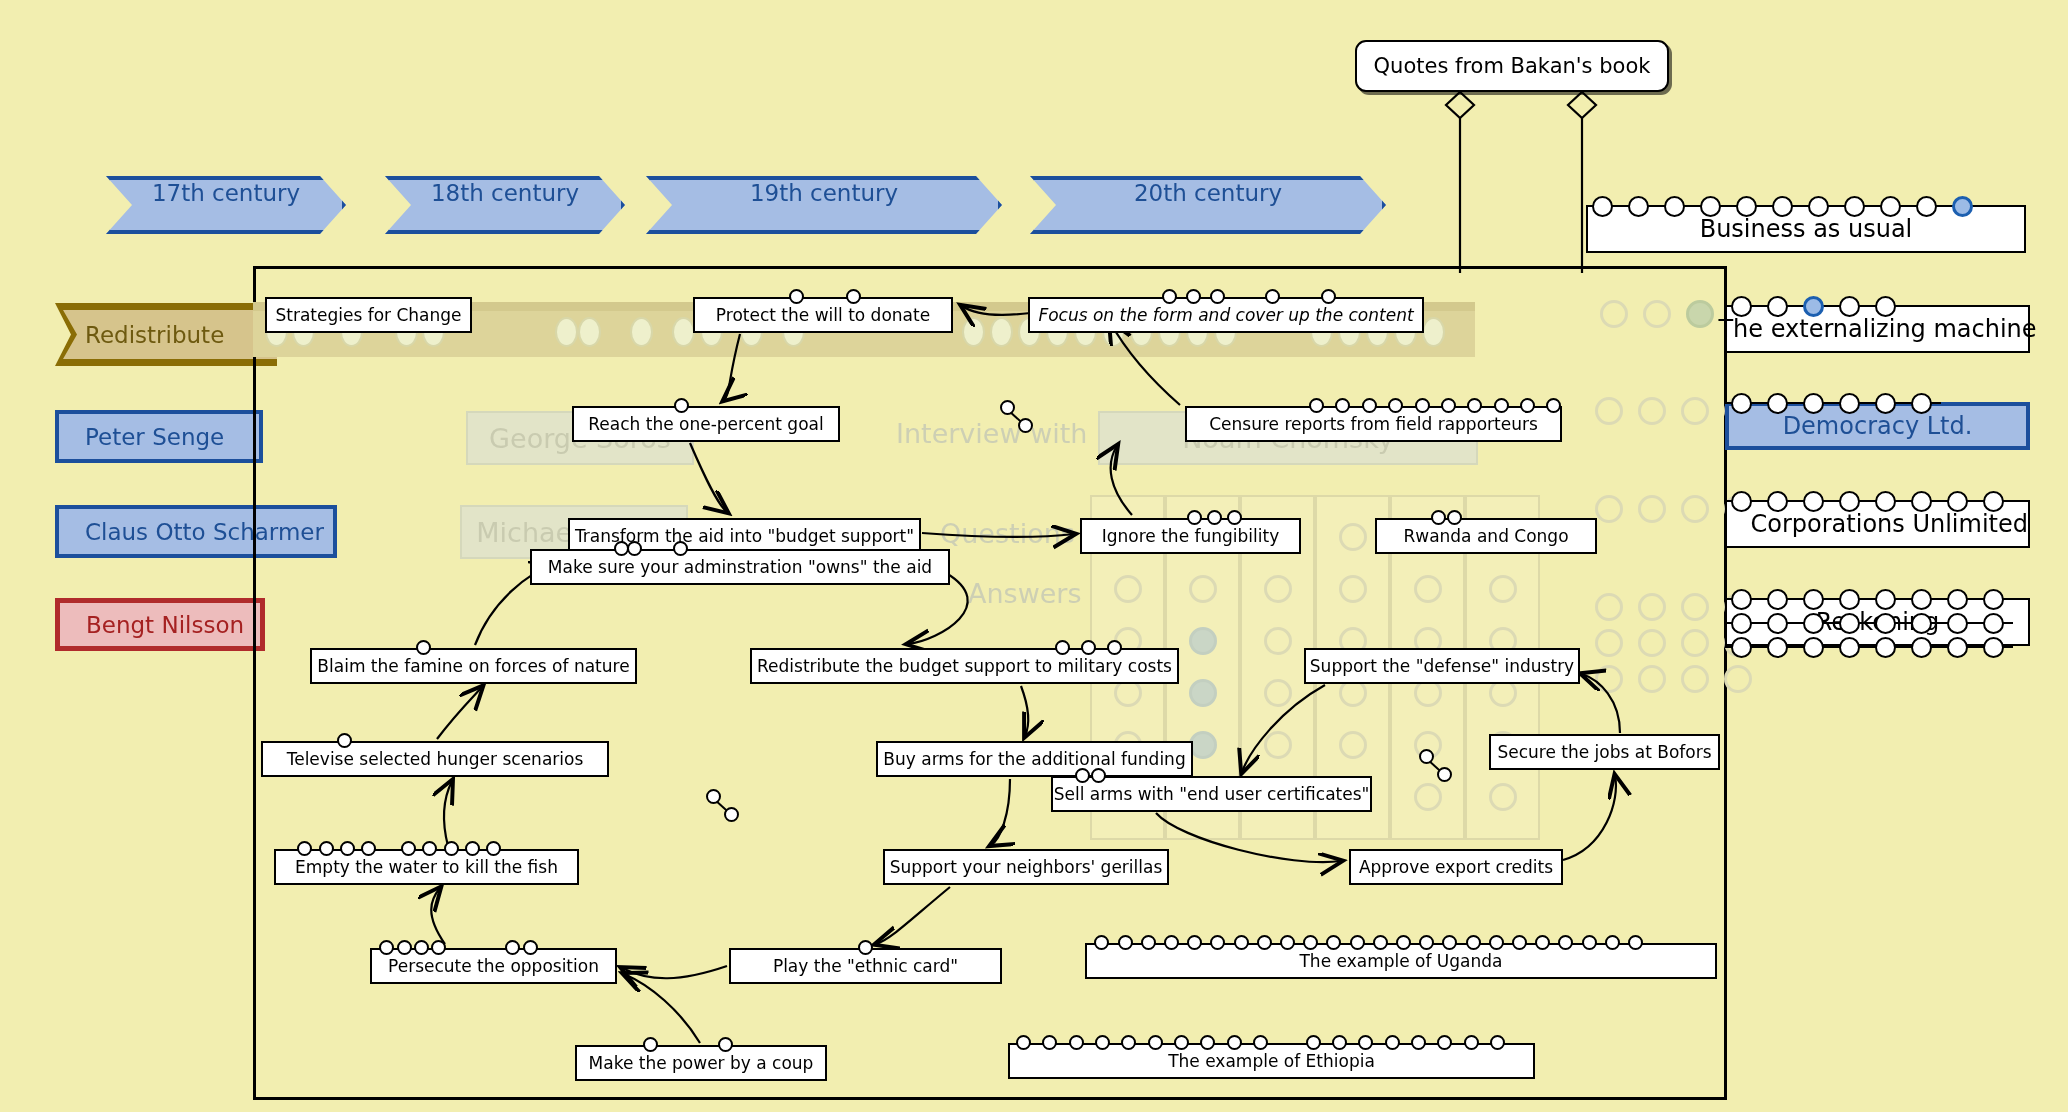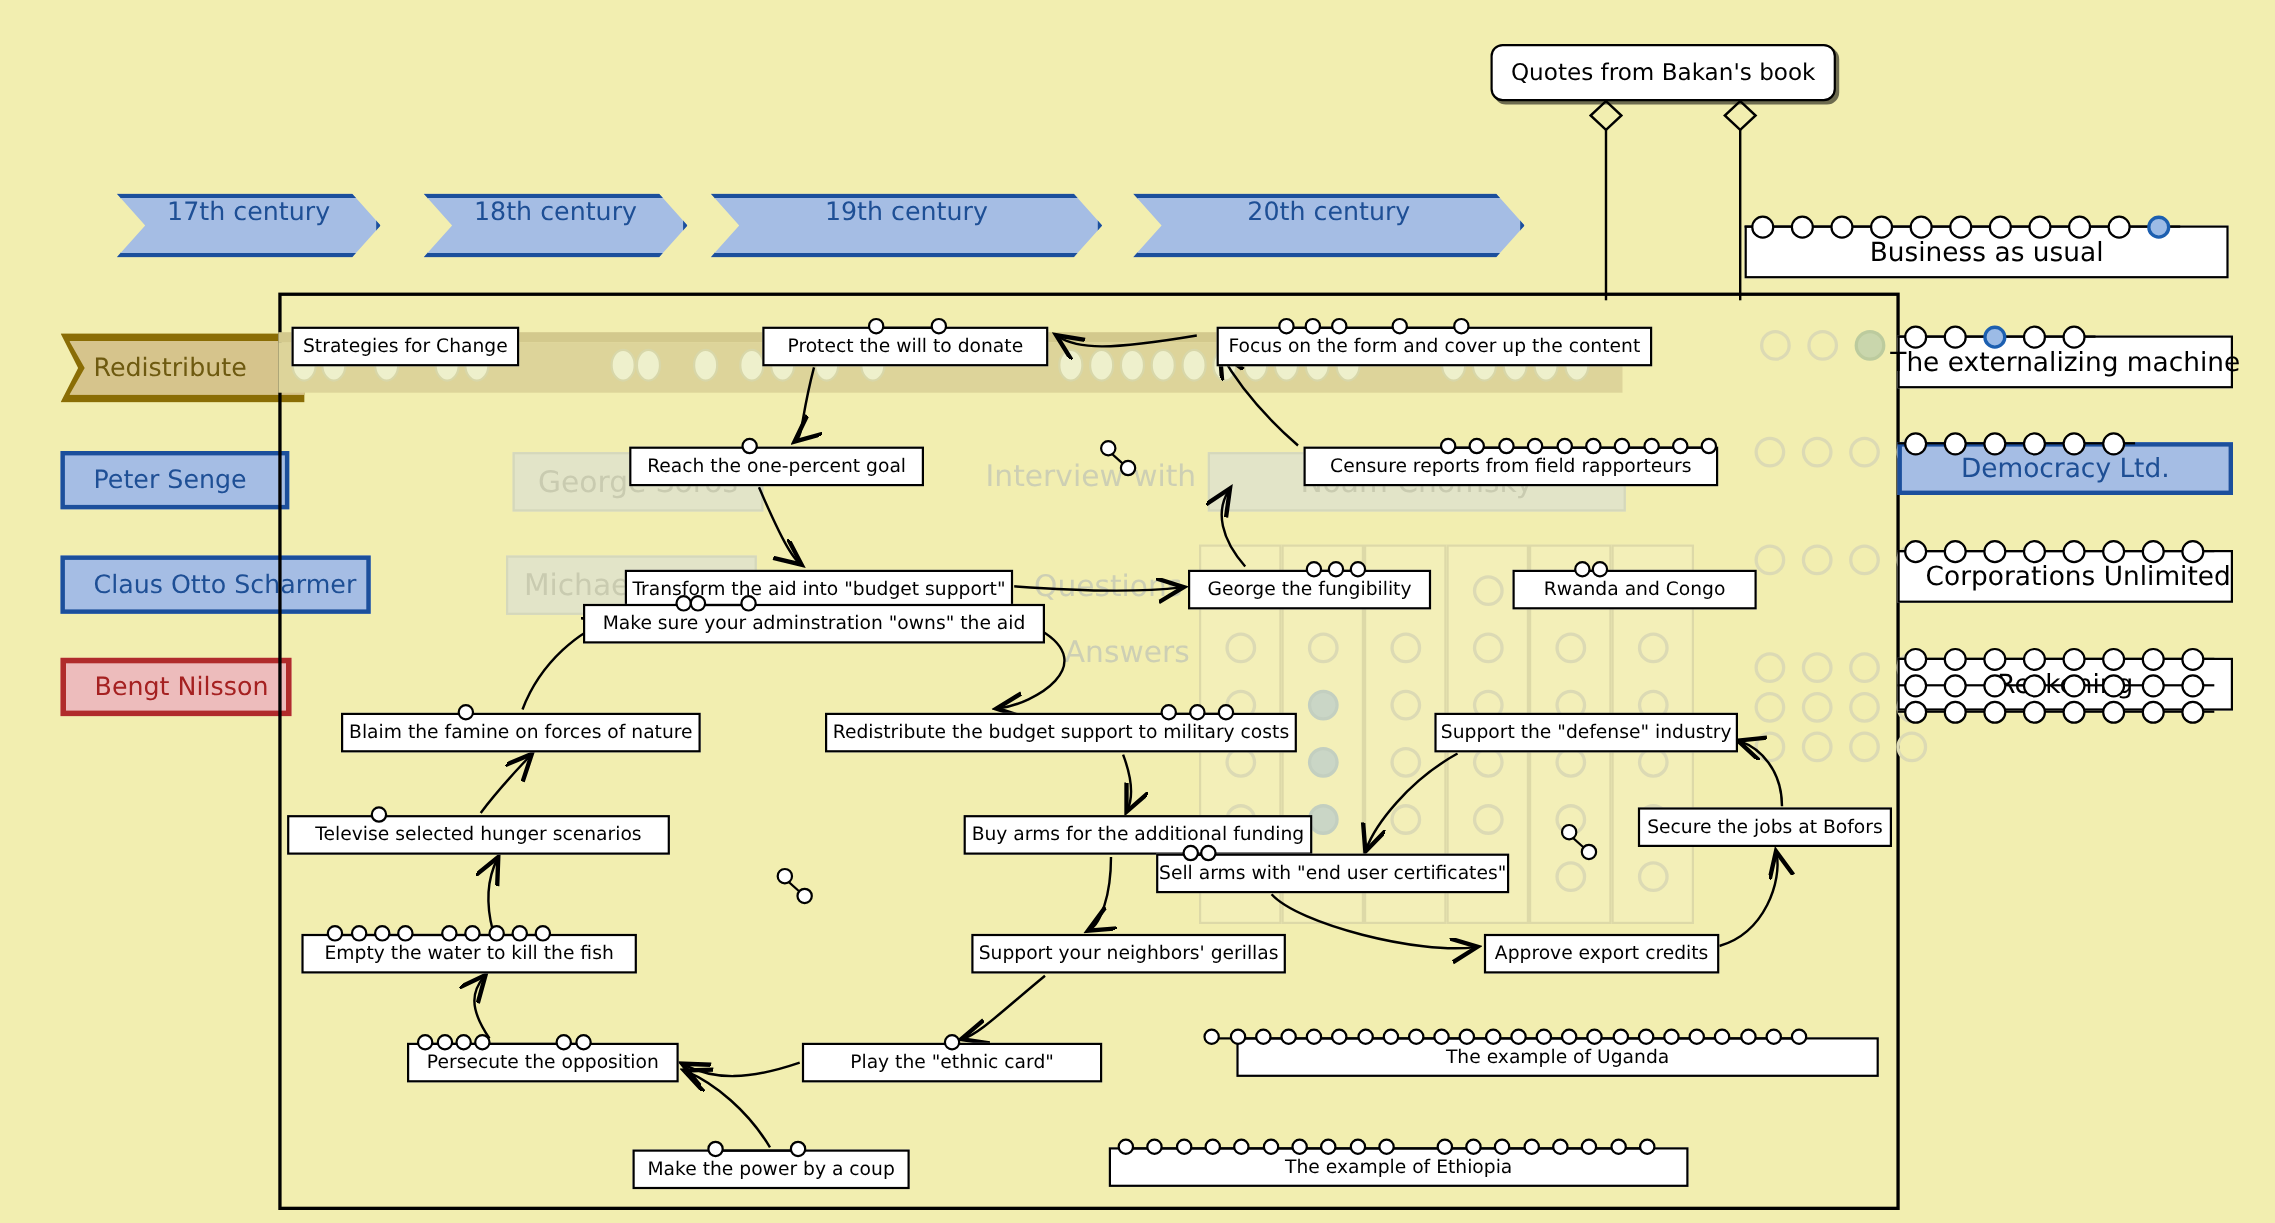--- a/index.html
+++ b/index.html
@@ -398,21 +398,21 @@
   <div id="nodes-layer">
       <div class="node" style="left: 265px; top: 297px; width: 207px; height: 36px;">
         <span>Strategies for Change</span>
       </div>
       <div class="node" style="left: 693px; top: 297px; width: 260px; height: 36px;">
         <span>Protect the will to donate</span>
       </div>
       <div style="position: absolute; left: 797px; top: 297px; width: 57.2px; height: 2px; background: rgb(0, 0, 0); z-index: 25;"></div>
       <div class="dot" style="left: 789px; top: 289px;"></div>
       <div class="dot" style="left: 846.2px; top: 289px;"></div>
-      <div class="node" style="left: 1106px; top: 297px; width: 396px; height: 36px;">
+      <div class="node" style="left: 1028px; top: 297px; width: 396px; height: 36px; font-style: italic;">
         <span>Focus on the form and cover up the content</span>
       </div>
       <div style="position: absolute; left: 1170.2px; top: 297px; width: 158.4px; height: 2px; background: rgb(0, 0, 0); z-index: 25;"></div>
       <div class="dot" style="left: 1162.2px; top: 289px;"></div>
       <div class="dot" style="left: 1185.96px; top: 289px;"></div>
       <div class="dot" style="left: 1209.72px; top: 289px;"></div>
       <div class="dot" style="left: 1265.16px; top: 289px;"></div>
       <div class="dot" style="left: 1320.6px; top: 289px;"></div>
       <div class="node" style="left: 572px; top: 406px; width: 268px; height: 36px;">
         <span>Reach the one-percent goal</span>
@@ -437,21 +437,21 @@
         <span>Transform the aid into "budget support"</span>
       </div>
       <div class="node" style="left: 530px; top: 549px; width: 420px; height: 36px;">
         <span>Make sure your adminstration "owns" the aid</span>
       </div>
       <div style="position: absolute; left: 622.4px; top: 549px; width: 58.8px; height: 2px; background: rgb(0, 0, 0); z-index: 25;"></div>
       <div class="dot" style="left: 614.4px; top: 541px;"></div>
       <div class="dot" style="left: 627px; top: 541px;"></div>
       <div class="dot" style="left: 673.2px; top: 541px;"></div>
       <div class="node" style="left: 1080px; top: 518px; width: 221px; height: 36px;">
-        <span>George the fungibility</span>
+        <span>Ignore the fungibility</span>
       </div>
       <div style="position: absolute; left: 1194.92px; top: 518px; width: 39.78px; height: 2px; background: rgb(0, 0, 0); z-index: 25;"></div>
       <div class="dot" style="left: 1186.92px; top: 510px;"></div>
       <div class="dot" style="left: 1206.81px; top: 510px;"></div>
       <div class="dot" style="left: 1226.7px; top: 510px;"></div>
       <div class="node" style="left: 1375px; top: 518px; width: 222px; height: 36px;">
         <span>Rwanda and Congo</span>
       </div>
       <div style="position: absolute; left: 1439.38px; top: 518px; width: 15.54px; height: 2px; background: rgb(0, 0, 0); z-index: 25;"></div>
       <div class="dot" style="left: 1431.38px; top: 510px;"></div>
@@ -515,21 +515,21 @@
       <div class="dot" style="left: 396.58px; top: 940px;"></div>
       <div class="dot" style="left: 413.87px; top: 940px;"></div>
       <div class="dot" style="left: 431.16px; top: 940px;"></div>
       <div class="dot" style="left: 505.26px; top: 940px;"></div>
       <div class="dot" style="left: 522.55px; top: 940px;"></div>
       <div class="node" style="left: 729px; top: 948px; width: 273px; height: 36px;">
         <span>Play the "ethnic card"</span>
       </div>
       <div style="position: absolute; left: 865.5px; top: 948px; width: 4px; height: 2px; background: rgb(0, 0, 0); z-index: 25;"></div>
       <div class="dot" style="left: 857.5px; top: 940px;"></div>
-      <div class="node" style="left: 1085px; top: 943px; width: 584px; height: 36px; margin-left: 39px;">
+      <div class="node" style="left: 1085px; top: 943px; width: 632px; height: 36px;">
         <span>The example of Uganda</span>
       </div>
       <div style="position: absolute; left: 1102.4px; top: 943px; width: 533.6px; height: 2px; background: rgb(0, 0, 0); z-index: 25;"></div>
       <div class="dot" style="left: 1094.4px; top: 935px;"></div>
       <div class="dot" style="left: 1117.6px; top: 935px;"></div>
       <div class="dot" style="left: 1140.8px; top: 935px;"></div>
       <div class="dot" style="left: 1164px; top: 935px;"></div>
       <div class="dot" style="left: 1187.2px; top: 935px;"></div>
       <div class="dot" style="left: 1210.4px; top: 935px;"></div>
       <div class="dot" style="left: 1233.6px; top: 935px;"></div>

